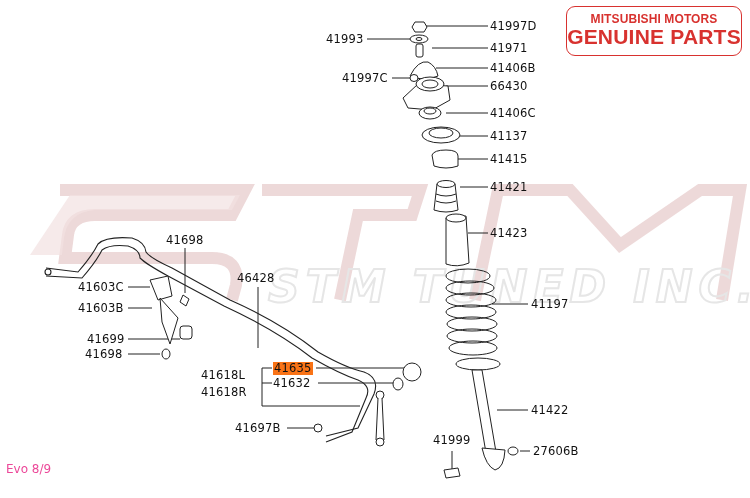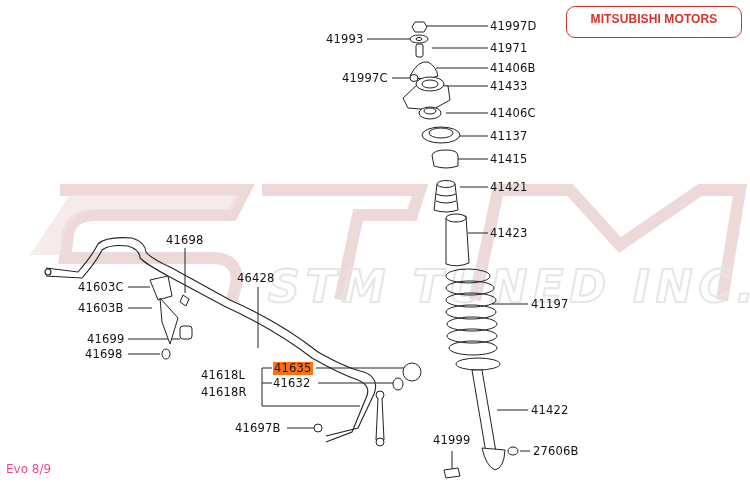--- a/index.html
+++ b/index.html
@@ -1,21 +1,21 @@
 <!DOCTYPE html>
 <html><head>
 <meta charset="utf-8">
 <style>
   html, body { margin:0; padding:0; background:#ffffff; }
   body { width:750px; height:498px; position:relative; overflow:hidden; font-family:"Liberation Sans", sans-serif; }
   #stage { position:absolute; left:0; top:0; width:750px; height:498px; }
   svg text { font-family:"DejaVu Sans", sans-serif; }
   .lbl { position:absolute; font-family:"DejaVu Sans", sans-serif; font-size:11.5px; color:#111; letter-spacing:0.2px; white-space:nowrap; line-height:13px; }
   .lbl.hl { background:#f97316; padding:0 1px; }
-  .badge { position:absolute; left:566px; top:6px; width:176px; height:32px; border:1.8px solid #d8322f; border-radius:9px; box-sizing:border-box; text-align:center; color:#d8322f; background:#fff; }
+  .badge { position:absolute; left:566px; top:6px; width:176px; height:50px; border:1.8px solid #d8322f; border-radius:9px; box-sizing:border-box; text-align:center; color:#d8322f; background:#fff; }
   .badge .l1 { font-family:"Liberation Sans", sans-serif; font-weight:bold; font-size:12px; margin-top:5px; letter-spacing:0.1px; }
   .badge .l2 { font-family:"Liberation Sans", sans-serif; font-weight:bold; font-size:21px; line-height:22px; letter-spacing:0.2px; }
   .caption { position:absolute; left:6px; font-family:"DejaVu Sans", sans-serif; font-size:12px; color:#ec4899; line-height:14px; }
 </style>
 </head>
 <body>
 
 <div id="stage">
 
   <svg width="750" height="498" style="position:absolute;left:0;top:0">
@@ -122,21 +122,21 @@
       <circle cx="380" cy="442" r="4"></circle>
       <ellipse cx="318" cy="428" rx="4" ry="4"></ellipse>
     </g>
   </svg>
 
   <span class="lbl" style="left:490px;top:20px">41997D</span>
   <span class="lbl" style="left:326px;top:33px">41993</span>
   <span class="lbl" style="left:490px;top:42px">41971</span>
   <span class="lbl" style="left:490px;top:62px">41406B</span>
   <span class="lbl" style="left:342px;top:72px">41997C</span>
-  <span class="lbl" style="left:490px;top:80px">41433</span>
+  <span class="lbl" style="left:490px;top:80px">66430</span>
   <span class="lbl" style="left:490px;top:107px">41406C</span>
   <span class="lbl" style="left:490px;top:130px">41137</span>
   <span class="lbl" style="left:490px;top:153px">41415</span>
   <span class="lbl" style="left:490px;top:181px">41421</span>
   <span class="lbl" style="left:490px;top:227px">41423</span>
   <span class="lbl" style="left:531px;top:298px">41197</span>
   <span class="lbl" style="left:531px;top:404px">41422</span>
   <span class="lbl" style="left:433px;top:434px">41999</span>
   <span class="lbl" style="left:533px;top:445px">27606B</span>
 
@@ -147,16 +147,17 @@
   <span class="lbl" style="left:85px;top:348px">41698</span>
   <span class="lbl" style="left:237px;top:272px">46428</span>
   <span class="lbl hl" style="left:273px;top:362px">41635</span>
   <span class="lbl" style="left:201px;top:369px">41618L</span>
   <span class="lbl" style="left:273px;top:377px">41632</span>
   <span class="lbl" style="left:201px;top:386px">41618R</span>
   <span class="lbl" style="left:235px;top:422px">41697B</span>
 
   <div class="badge">
     <div class="l1">MITSUBISHI MOTORS</div>
+    <div class="l2">GENUINE PARTS</div>
   </div>
 
   <div class="caption" style="top:462px">Evo 8/9</div>
 </div>
 
 </body></html>

